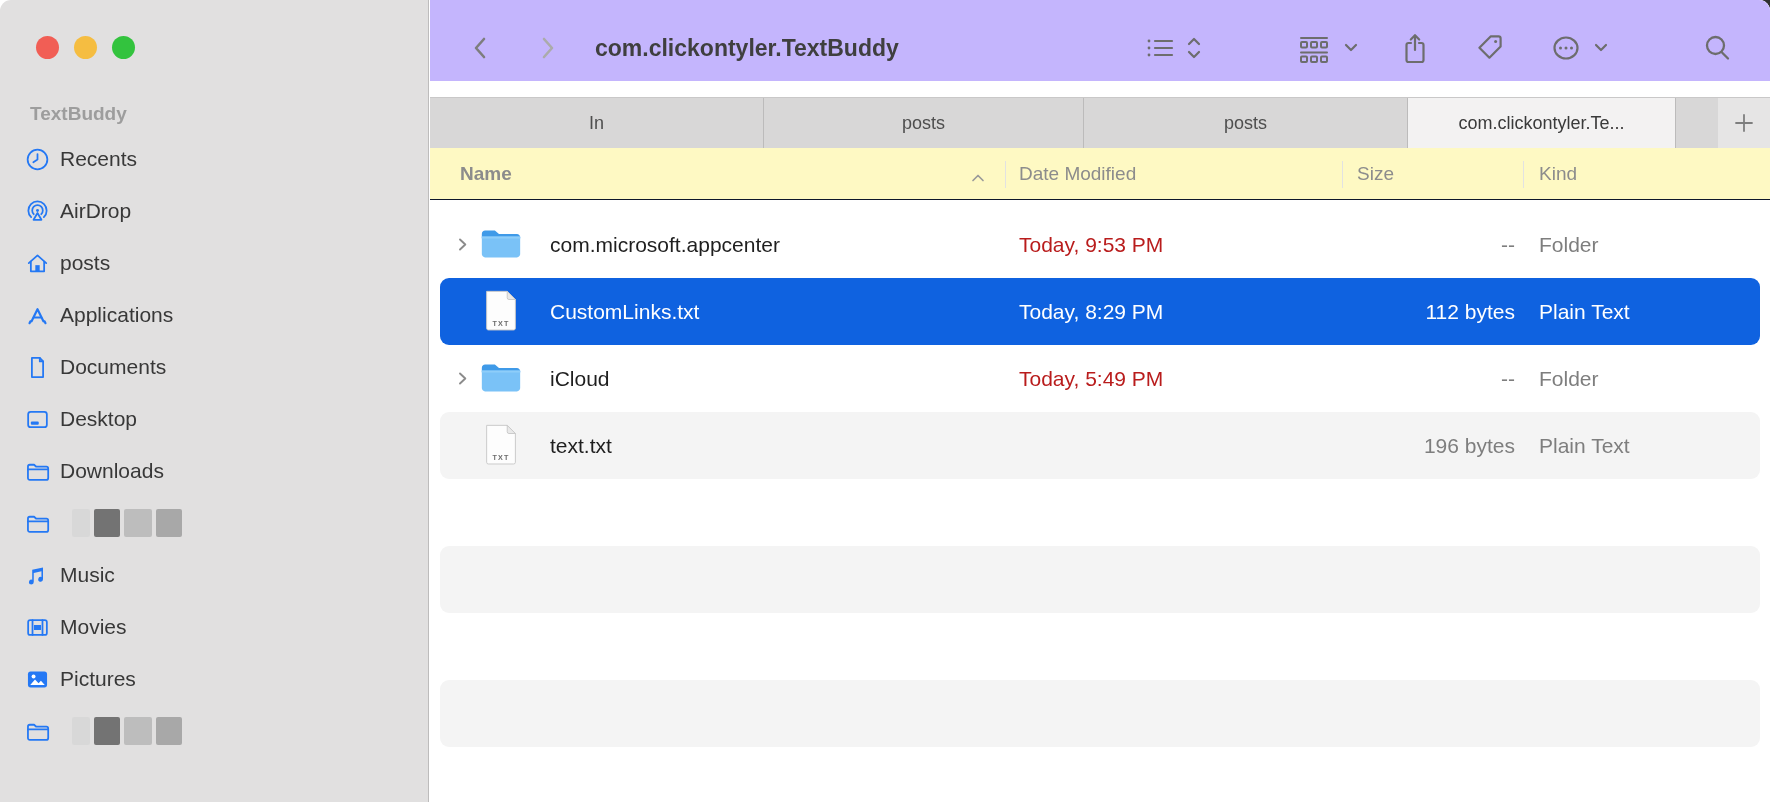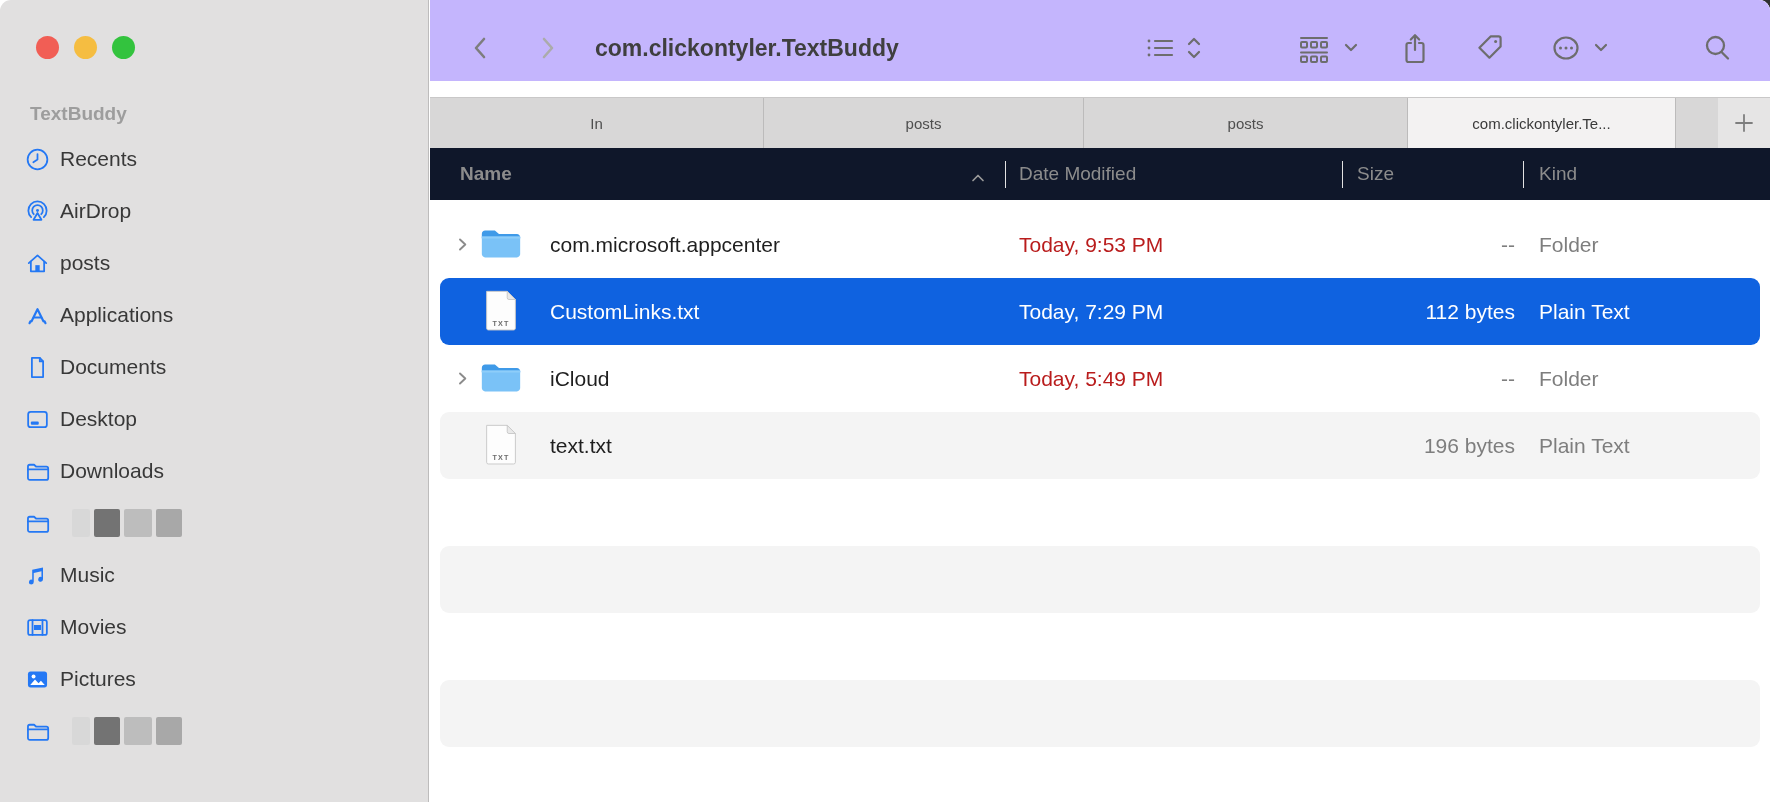--- a/index.html
+++ b/index.html
@@ -33,29 +33,29 @@
 
   .toolbar { position:absolute; left:0; top:0; width:100%; height:81px; background:#c4b5fd; }
   .nav-btn { position:absolute; top:31px; width:34px; height:34px; display:flex; align-items:center; justify-content:center; }
   .nav-back { left:34px; }
   .nav-fwd { left:100px; }
   .win-title { position:absolute; left:165px; top:0; height:97px; line-height:97px; font-size:23px; font-weight:700; color:#3f3f3f; white-space:nowrap; }
   .tool-ic { position:absolute; top:31px; display:flex; align-items:center; }
 
   .tabbar { position:absolute; left:0; top:97px; width:100%; height:51px; background:#d8d7d7; border-top:1px solid #c9c8c8; display:flex; }
   .tabs { display:flex; width:1288px; height:100%; }
-  .tab { height:100%; display:flex; align-items:center; justify-content:center; font-size:15px; color:#4e4e4e; border-right:1px solid #bcbbbb; background:#d8d7d7; white-space:nowrap; overflow:hidden; }
+  .tab { height:100%; display:flex; align-items:center; justify-content:center; font-size:18px; color:#4e4e4e; border-right:1px solid #bcbbbb; background:#d8d7d7; white-space:nowrap; overflow:hidden; }
   .tab:nth-child(1) { width:334px; }
   .tab:nth-child(2) { width:320px; }
   .tab:nth-child(3) { width:324px; }
   .tab:nth-child(4) { width:268px; }
   .tab.active { background:#f3f2f2; color:#3a3a3a; }
   .newtab { width:52px; height:100%; background:#e6e5e5; display:flex; align-items:center; justify-content:center; }
 
-  .colheader { position:absolute; left:0; top:148px; width:100%; height:52px; background:#0f172a; border-bottom:5px solid #0f172a; font-size:19px; }
+  .colheader { position:absolute; left:0; top:148px; width:100%; height:52px; background:#fef9c3; border-bottom:1px solid #0f172a; font-size:19px; }
   .colheader .ch { position:absolute; top:0; height:52px; line-height:52px; color:#8c8c8c; white-space:nowrap; }
   .ch-name { left:30px; color:#3c3c3c; font-weight:600; }
   .ch-date { left:589px; }
   .ch-size { left:927px; }
   .ch-kind { left:1109px; }
   .ch-sort { position:absolute; left:540px; top:19px; }
   .ch-div { position:absolute; top:13px; width:1px; height:27px; background:#e2e2e2; }
   .d1 { left:575px; } .d2 { left:912px; } .d3 { left:1093px; }
 
   .rowsarea { position:absolute; left:0; top:201px; width:100%; bottom:0; background:#fff; padding-top:10px; }
@@ -363,21 +363,21 @@
         <span class="fkind">Folder</span>
       </div>
           <div class="row selected">
 
         <span class="ficon"><svg viewBox="0 0 48 48" width="46" height="46">
                 <path d="M9 3.5h21.5L39 12v30a1.8 1.8 0 0 1-1.8 1.8H10.8A1.8 1.8 0 0 1 9 42z" fill="#fdfdfd" stroke="#c9c9c9"></path>
                 <path d="M30.5 3.5 39 12h-6.7a1.8 1.8 0 0 1-1.8-1.8z" fill="#e9e9e9" stroke="#c9c9c9"></path>
                 <text x="24" y="40" font-size="7.5" font-weight="bold" fill="#6b6b6b" text-anchor="middle" font-family="Liberation Sans, sans-serif" letter-spacing="1.2">TXT</text>
               </svg></span>
         <span class="fname">CustomLinks.txt</span>
-        <span class="fdate">Today, 7:29 PM</span>
+        <span class="fdate">Today, 8:29 PM</span>
         <span class="fsize">112 bytes</span>
         <span class="fkind">Plain Text</span>
       </div>
           <div class="row">
         <span class="chev">
           <svg width="17" height="17" viewBox="0 0 17 17" fill="none" stroke="#8b8b8b" stroke-width="1.9" stroke-linecap="round" stroke-linejoin="round">
                 <path d="M6 3.5l5.3 5-5.3 5"></path>
               </svg>
         </span>
         <span class="ficon"><svg viewBox="0 0 48 48" width="46" height="46">

